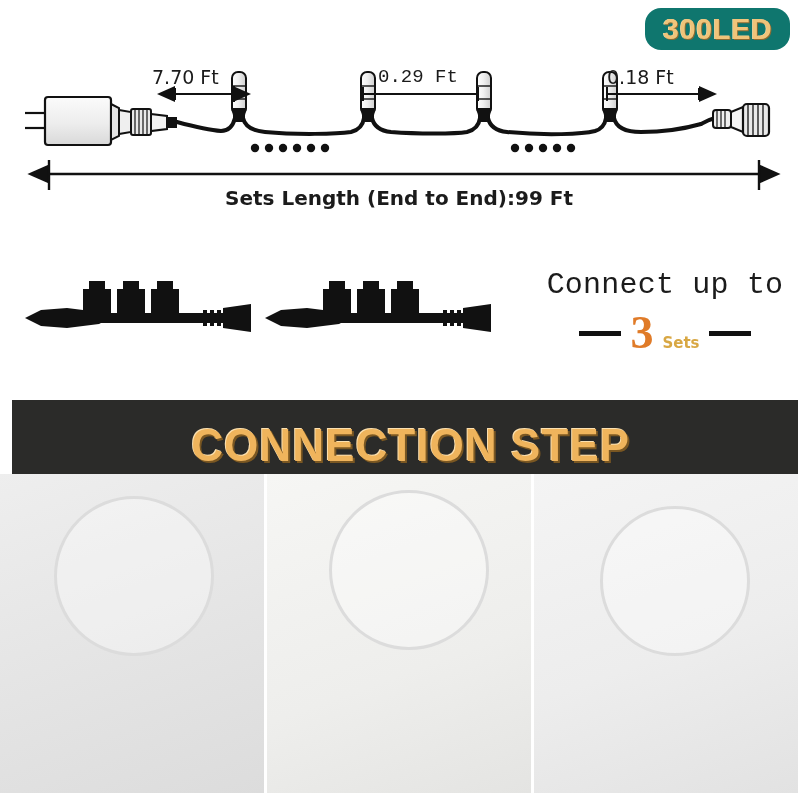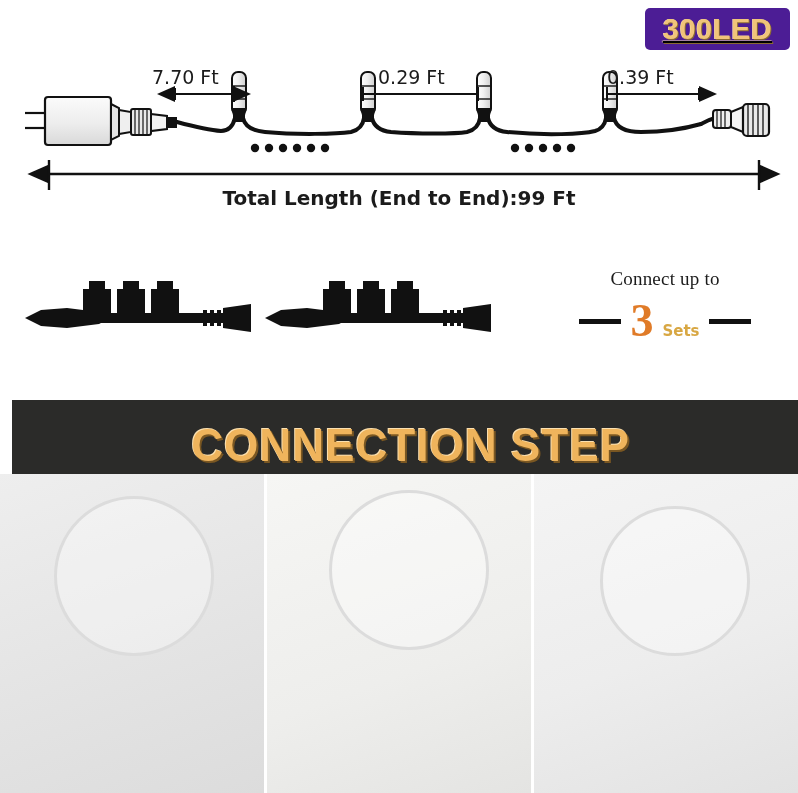--- a/index.html
+++ b/index.html
@@ -8,48 +8,48 @@
     background: #ffffff;
     font-family: "Liberation Sans", sans-serif;
     overflow: hidden;
   }
   #page { position: relative; width: 798px; height: 793px; background: #fff; }
 
   
   .badge {
     position: absolute; top: 8px; left: 645px;
     width: 145px; height: 42px;
-    background: #4c1d95; border-radius: 5px;
-    display: flex; align-items: center; justify-content: center; text-decoration: underline;
+    background: #0f766e; border-radius: 16px;
+    display: flex; align-items: center; justify-content: center;
   }
   .badge-text {
     font-size: 29px; font-weight: bold; letter-spacing: .5px;
     color: #f0c47a;
     text-shadow: 1px 1px 0 #8a6a32, -0.5px -0.5px 0 #fde3b5;
   }
 
   
   .diagram { position: absolute; top: 0; left: 0; width: 798px; height: 400px; padding-left: 7px; }
   .dimlabel {
     position: absolute; font-size: 19px; color: #1b1b1b;
     font-family: "DejaVu Sans", sans-serif; white-space: nowrap;
   }
   #dim-a { left: 152px; top: 66px; }
-  #dim-b { left: 378px; top: 66px; }
+  #dim-b { left: 378px; top: 66px; font-family: Liberation Mono, monospace; }
   #dim-c { left: 607px; top: 66px; }
   #total-label {
     position: absolute; left: 0; top: 186px; width: 798px;
     text-align: center; font-size: 20px; font-weight: bold; color: #1b1b1b;
     font-family: "DejaVu Sans", sans-serif;
   }
 
   
   .connect-block { position: absolute; left: 540px; top: 268px; width: 250px; text-align: center; }
   .connect-title {
-    font-size: 19px; color: #1b1b1b; font-family: Liberation Serif, serif;
+    font-size: 30px; color: #1b1b1b; font-family: Liberation Mono, monospace;
     letter-spacing: .2px; white-space: nowrap;
   }
   .connect-row {
     display: flex; align-items: center; justify-content: center;
     gap: 9px; margin-top: 8px;
   }
   .dash { width: 42px; height: 5px; background: #111; display: block; }
   .sets-num {
     font-family: "Liberation Serif", serif; font-size: 46px; font-weight: bold;
     color: #e07b28; line-height: 1;
@@ -251,23 +251,23 @@
         <rect x="436" y="310" width="4" height="16" fill="#111"></rect>
         <rect x="443" y="310" width="4" height="16" fill="#111"></rect>
         <rect x="450" y="310" width="4" height="16" fill="#111"></rect>
         <path d="M456,308 L484,304 L484,332 L456,328 z" fill="#111"></path>
       </g>
     </svg>
 
     
     <div class="dimlabel" id="dim-a">7.70 Ft</div>
     <div class="dimlabel" id="dim-b">0.29 Ft</div>
-    <div class="dimlabel" id="dim-c">0.39 Ft</div>
-
-    <div id="total-label">Total Length (End to End):99 Ft</div>
+    <div class="dimlabel" id="dim-c">0.18 Ft</div>
+
+    <div id="total-label">Sets Length (End to End):99 Ft</div>
 
     
     <div class="connect-block">
       <div class="connect-title">Connect up to</div>
       <div class="connect-row">
         <span class="dash"></span>
         <span class="sets-num">3</span>
         <span class="sets-word">Sets</span>
         <span class="dash"></span>
       </div>

